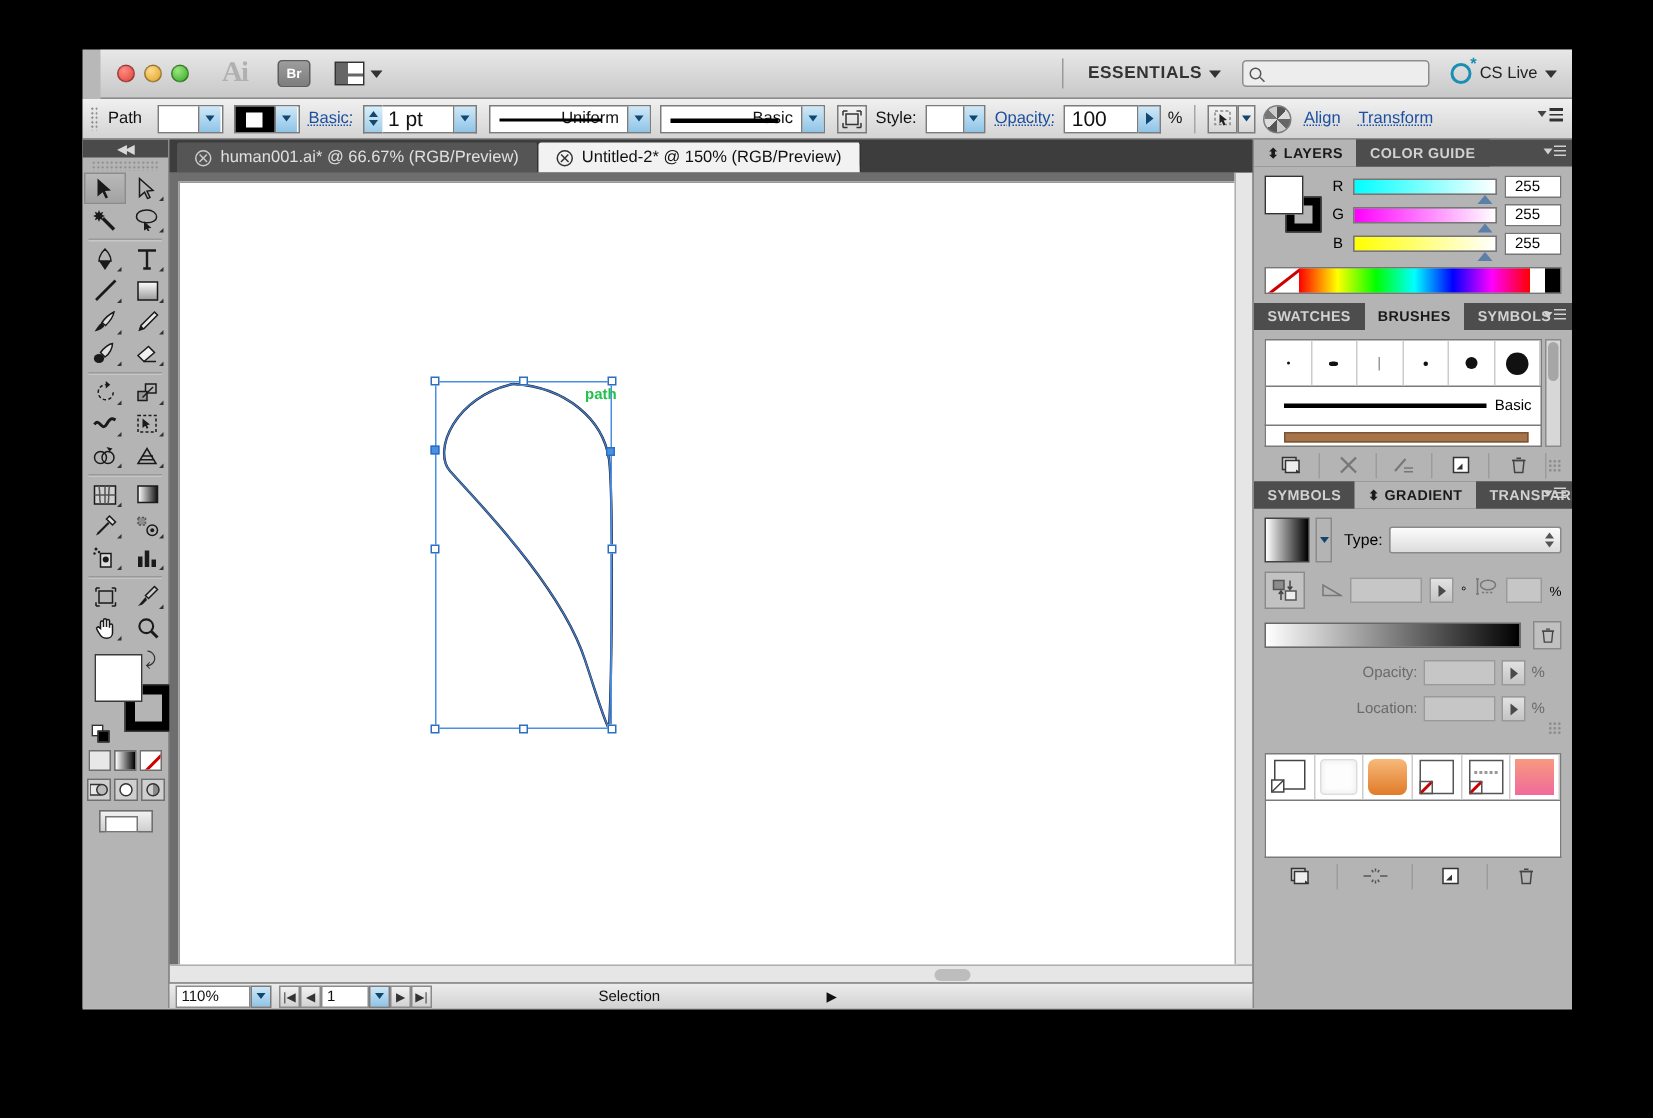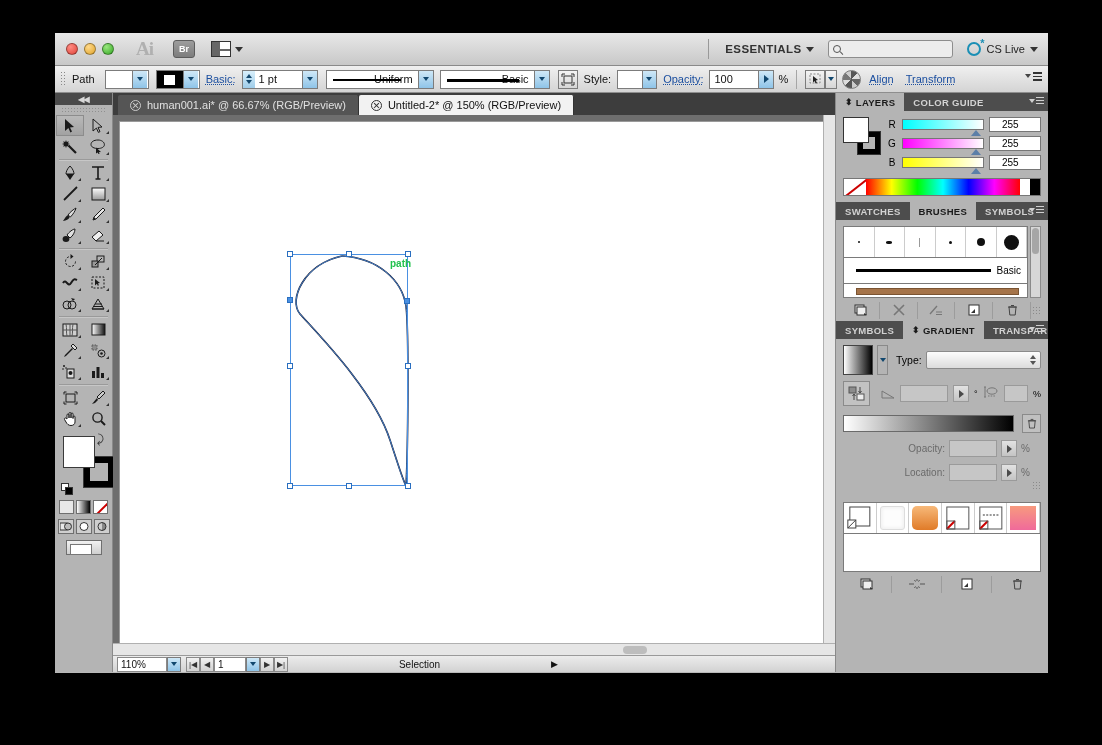--- a/index.html
+++ b/index.html
@@ -12,21 +12,21 @@
     position:absolute; left:55px; top:33px; width:993px; height:640px;
     background:#b8b8b8; overflow:hidden;
     box-shadow:0 0 0 1px #000;
   }
 
   
   .titlebar {
     position:relative; height:33px;
     background:linear-gradient(#e8e8e8,#c8c8c8);
     border-bottom:1px solid #8a8a8a;
-    display:flex; align-items:center;
+    display:flex; align-items:center;margin-left:12px;
   }
   .traffic { display:flex; gap:6px; margin-left:11px; }
   .tl { width:12px; height:12px; border-radius:50%; border:1px solid rgba(0,0,0,.35); }
   .tl.r { background:radial-gradient(circle at 35% 30%,#ff8b82,#e0443a); }
   .tl.y { background:radial-gradient(circle at 35% 30%,#ffd98b,#e0a42a); }
   .tl.g { background:radial-gradient(circle at 35% 30%,#9ae77f,#35a824); }
   .ai-logo {
     margin-left:22px; font-size:19px; font-weight:bold; color:#b0b0b0;
     font-family:"Liberation Serif", serif; letter-spacing:-1px;
   }
@@ -79,21 +79,21 @@
   .tri-s { width:0;height:0;border-left:3.5px solid transparent;border-right:3.5px solid transparent;border-top:4.5px solid #11476e; }
   .lnk { color:#1b4fa0; text-decoration:underline; text-decoration-style:dotted; font-size:11px; }
   .stepper {
     width:13px; height:19px; background:linear-gradient(#d8effb,#9fcdea);
     border:1px solid #7c7c7c; border-right:none;
     display:flex; flex-direction:column; align-items:center; justify-content:center; gap:2px;
   }
   .tri-u { width:0;height:0;border-left:3.5px solid transparent;border-right:3.5px solid transparent;border-bottom:4px solid #14486d; }
   .num-in {
     height:19px; background:#fff; border:1px solid #7c7c7c; border-left:none;
-    display:flex; align-items:center; padding-left:4px; font-size:11px;
+    display:flex; align-items:center; padding-left:4px; font-size:14px;
   }
   .sel-box { display:flex; height:19px; border:1px solid #7c7c7c; background:#fff; align-items:center; }
   .sel-txt { flex:1; display:flex; align-items:center; justify-content:flex-end;
     padding-right:5px; font-size:11px; position:relative; overflow:hidden;}
   .stroke-line { position:absolute; left:6px; top:50%; width:68px; height:2px; background:#000; }
   .sep { width:1px; height:19px; background:#a6a6a6; margin:0 8px; }
   .icon-btn { width:20px;height:19px;border:1px solid #7c7c7c;background:linear-gradient(#f4f4f4,#d6d6d6);
     display:flex;align-items:center;justify-content:center; }
   .panel-menu { position:absolute; right:6px; top:6px; display:flex; gap:2px; align-items:center; }
   .pm-lines { display:flex; flex-direction:column; gap:2px; }
@@ -180,22 +180,22 @@
   .pmenu .bars { display:flex; flex-direction:column; gap:1.5px; }
   .pmenu .bars i { width:8px; height:1.4px; background:#d0d0d0; display:block; }
   .pbody { background:#b4b4b4; padding:6px 7px; }
 
   
   .colorrow { display:flex; align-items:center; gap:5px; margin-bottom:4px; }
   .crlab { width:10px; font-size:10px; text-align:center; }
   .slider { flex:1; height:11px; border:1px solid #767676; position:relative; }
   .slider .knob { position:absolute; bottom:-7px; width:0;height:0;
     border-left:5px solid transparent;border-right:5px solid transparent;border-bottom:6px solid #5c7fa8;}
-  .cfield { width:52px; height:15px; background:#fff; border:1px solid #767676; font-size:10px;
-    display:flex; align-items:center; padding-left:12px; }
+  .cfield { width:38px; height:15px; background:#fff; border:1px solid #767676; font-size:10px;
+    display:flex; align-items:center; padding-left:6px; }
   .fsswatch { position:relative; width:40px; height:38px; margin-right:4px; }
   .fsswatch .a { position:absolute; left:0; top:0; width:26px;height:26px; background:#fff; border:1px solid #333; }
   .fsswatch .b { position:absolute; left:14px; top:14px; width:24px;height:24px; background:#000; border:1px solid #333; }
   .fsswatch .b:after{content:"";position:absolute;left:5px;top:5px;width:12px;height:12px;background:#b4b4b4;}
   .spectrum { height:18px; border:1px solid #767676; display:flex; margin-top:4px; }
   .sp-none { width:22px; background:#fff; position:relative; overflow:hidden; }
   .sp-none:after{content:"";position:absolute;left:-3px;top:8px;width:30px;height:1.6px;background:#c00;transform:rotate(-38deg);}
   .sp-grad { flex:1; background:linear-gradient(90deg,#f00,#ff0,#0f0,#0ff,#00f,#f0f,#f00); }
   .sp-w { width:10px; background:#fff; } .sp-k { width:10px; background:#000; }
 

